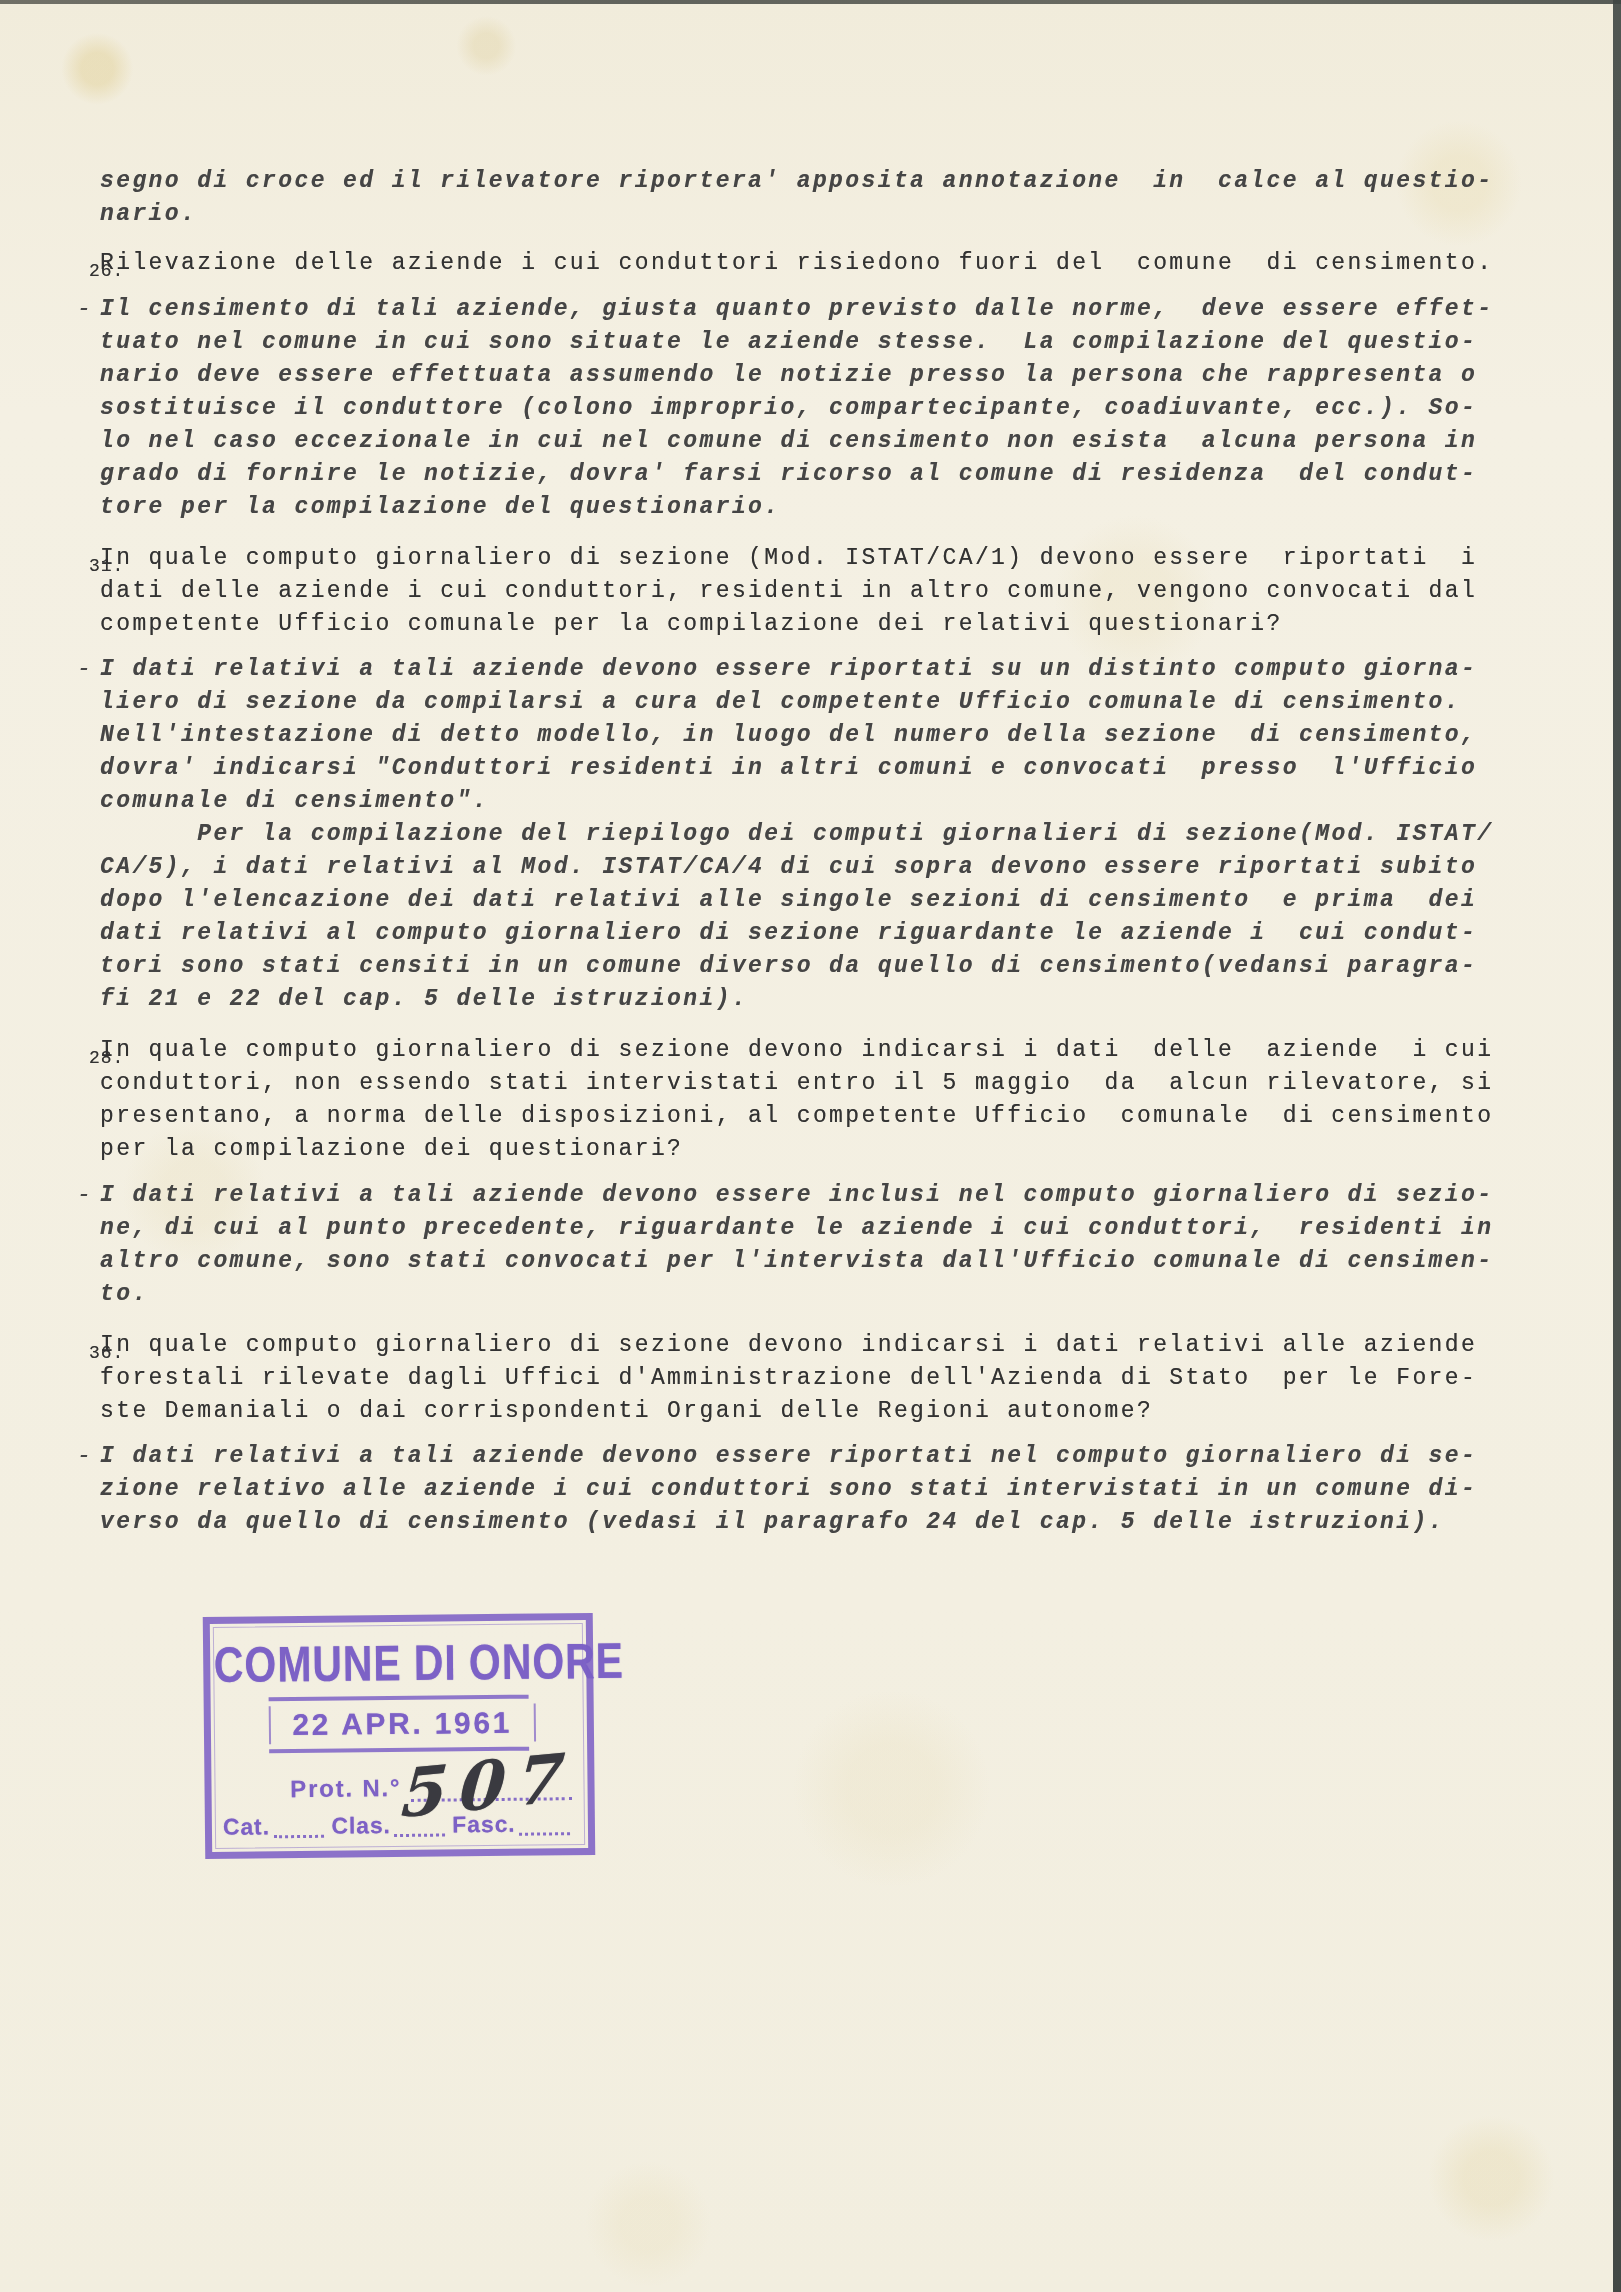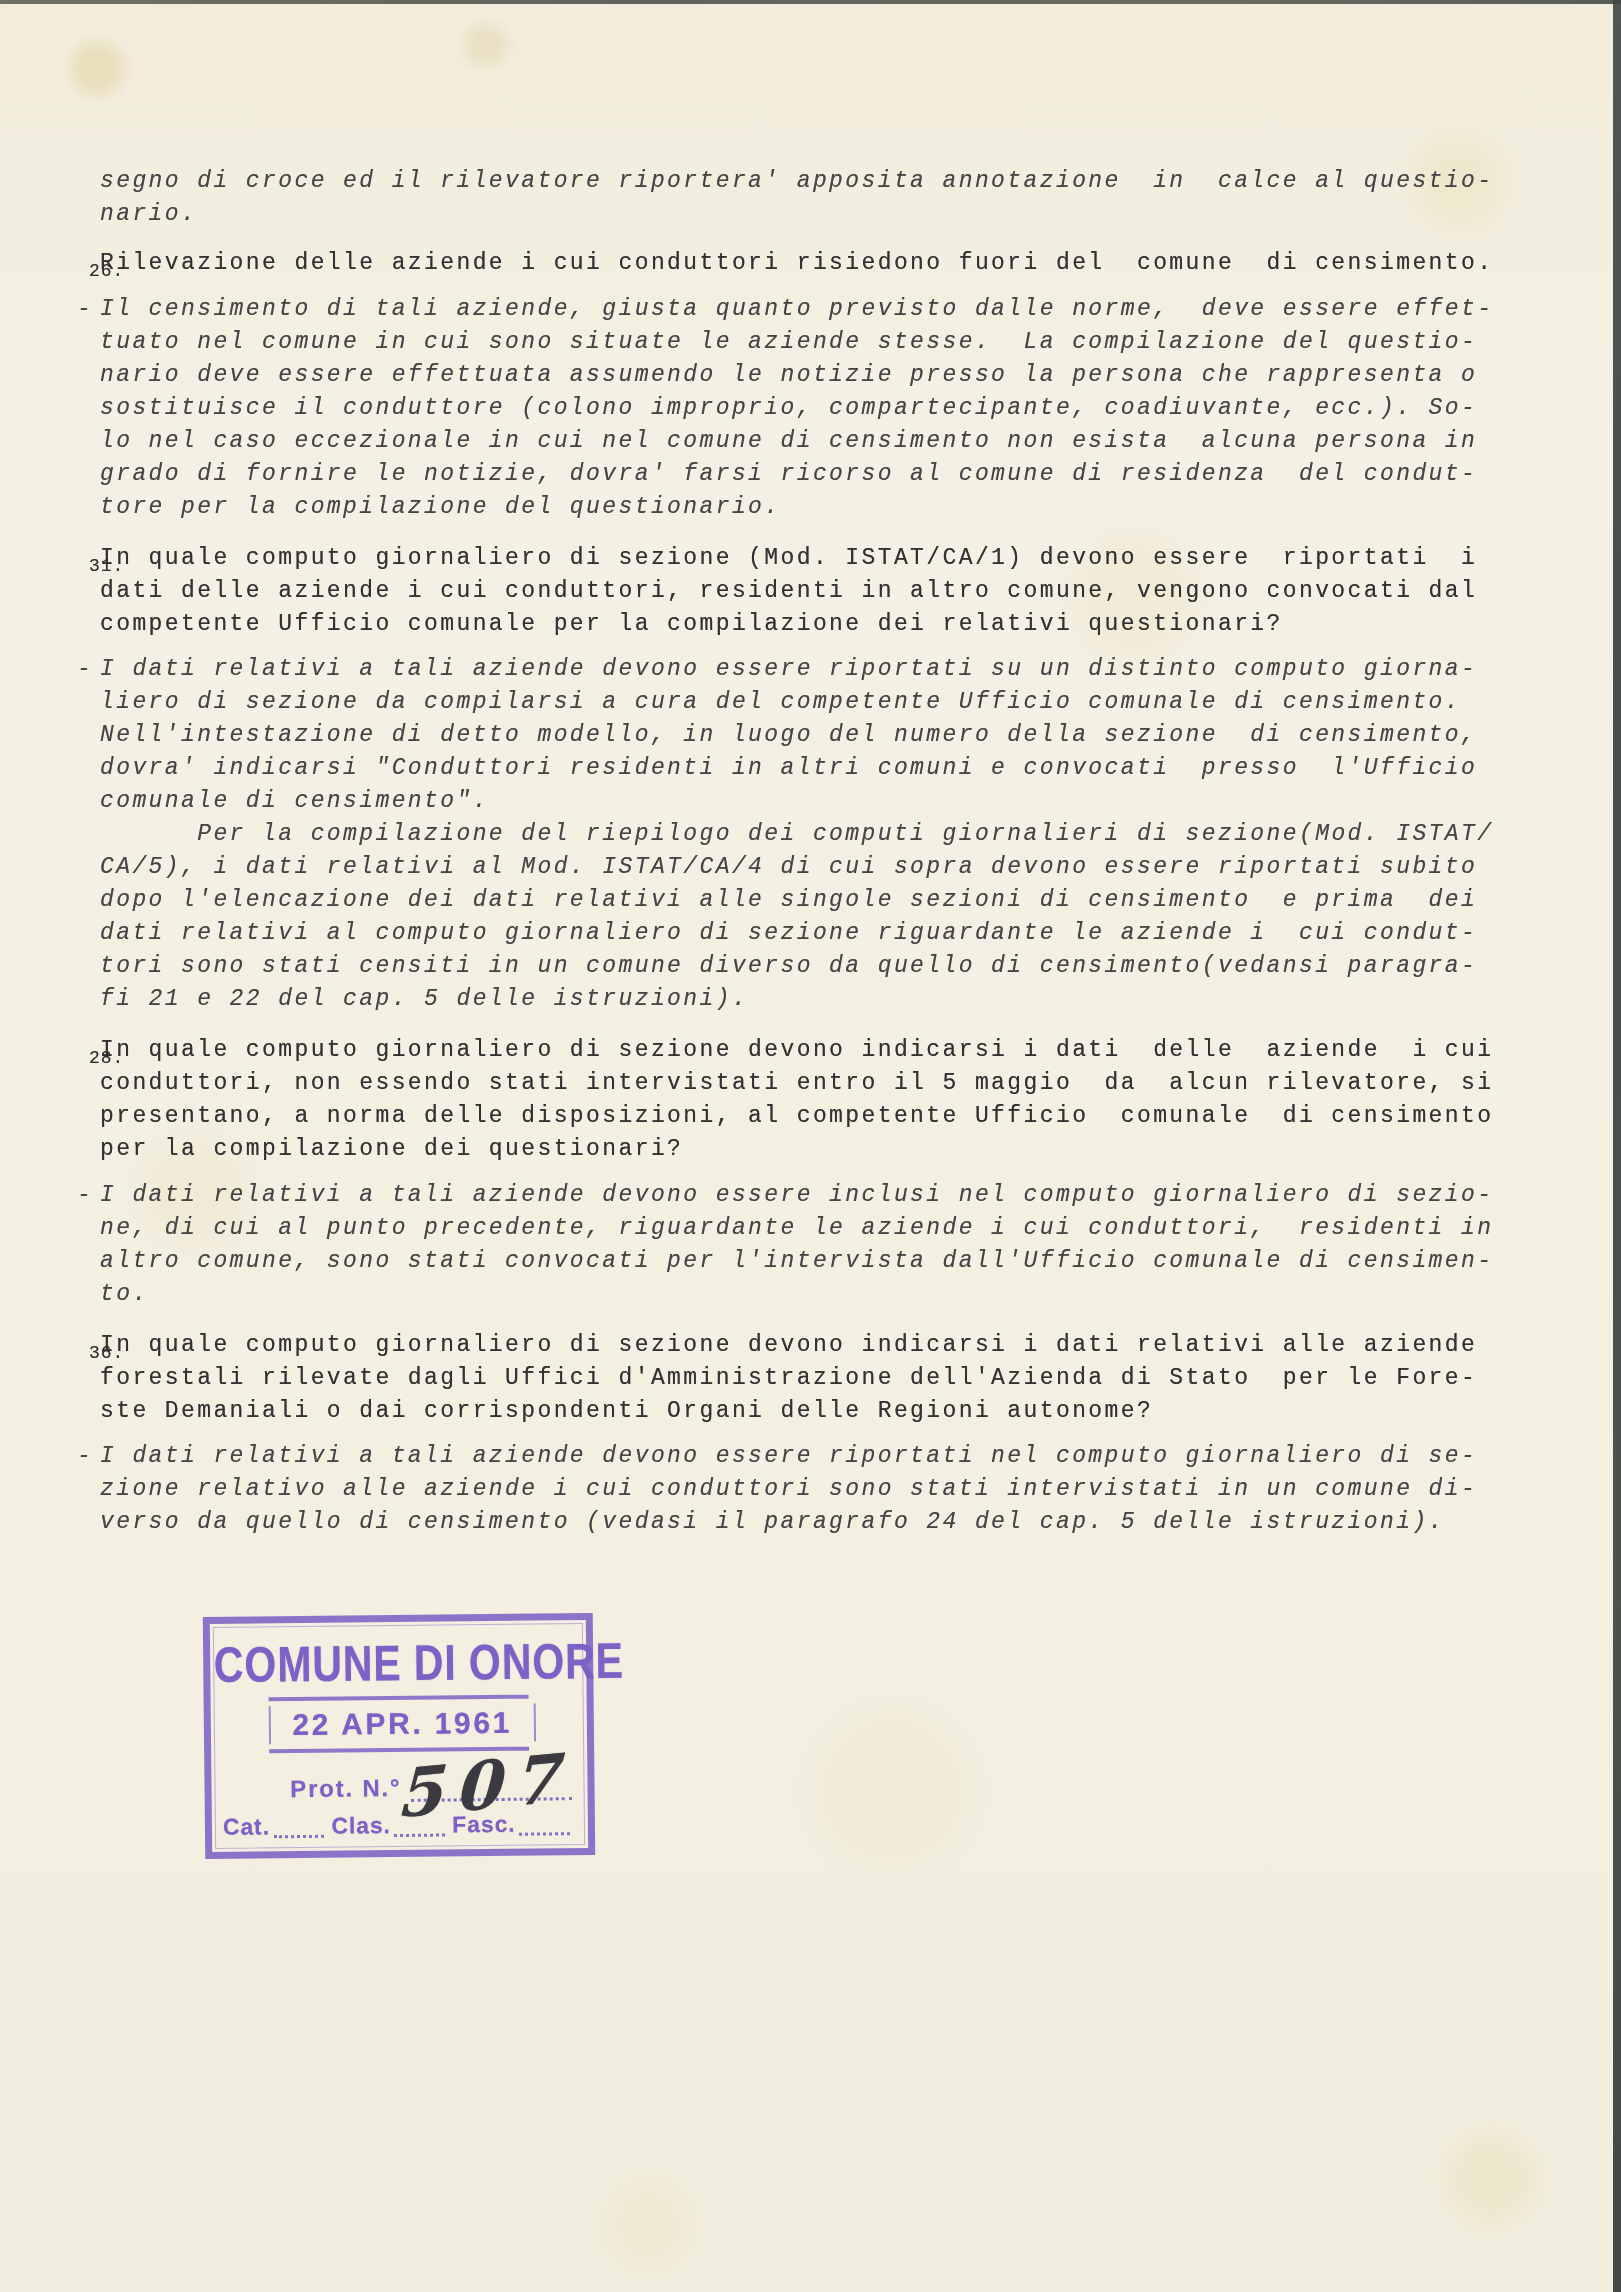--- a/index.html
+++ b/index.html
@@ -21,21 +21,21 @@
       linear-gradient(180deg,#f1ecdb 0%,#f4f0e3 18%,#f3efe1 70%,#f2eedf 100%);
     font-family:"Liberation Mono","DejaVu Sans Mono",monospace;
     color:#3c3c3c;
   }
   .edge-top{position:absolute;left:0;top:0;width:100%;height:3.6px;background:linear-gradient(90deg,#5a5a52,#474a45 40%,#52544d 75%,#3c423f);opacity:.85;}
   .edge-right{position:absolute;right:0;top:0;width:8px;height:100%;background:linear-gradient(180deg,#3f4643,#333b3a 30%,#3a403c 70%,#2f3634);opacity:.9;}
 
   .content{position:absolute;left:100px;top:165px;width:1469px;}
   .txt{white-space:pre-wrap;font-size:23px;line-height:33px;letter-spacing:2.4px;}
   .q-text{color:#323232;text-shadow:0 0 0.6px rgba(40,40,40,.55);}
-  .a-text{font-style:italic;color:#454545;text-shadow:0 0 0.4px rgba(60,60,60,.4);}
+  .a-text{font-style:italic;color:#454545;text-shadow:0 0 0.4px rgba(60,60,60,.4);font-weight:bold;}
   .intro{margin-bottom:16px;}
   .q-row{position:relative;margin-bottom:12.5px;}
   .a-row{position:relative;margin-bottom:18px;}
   .num{position:absolute;left:-59px;top:8px;font-size:18px;line-height:33px;letter-spacing:0.9px;color:#323232;text-shadow:0 0 0.6px rgba(40,40,40,.55);margin-left:48px;}
   .dash{position:absolute;left:-23px;top:0;font-size:23px;line-height:33px;font-style:italic;color:#454545;}
 
   
   .stamp{
     position:absolute;left:204px;top:1615px;width:390px;height:242px;
     border:7.2px solid rgba(125,97,197,0.88);

